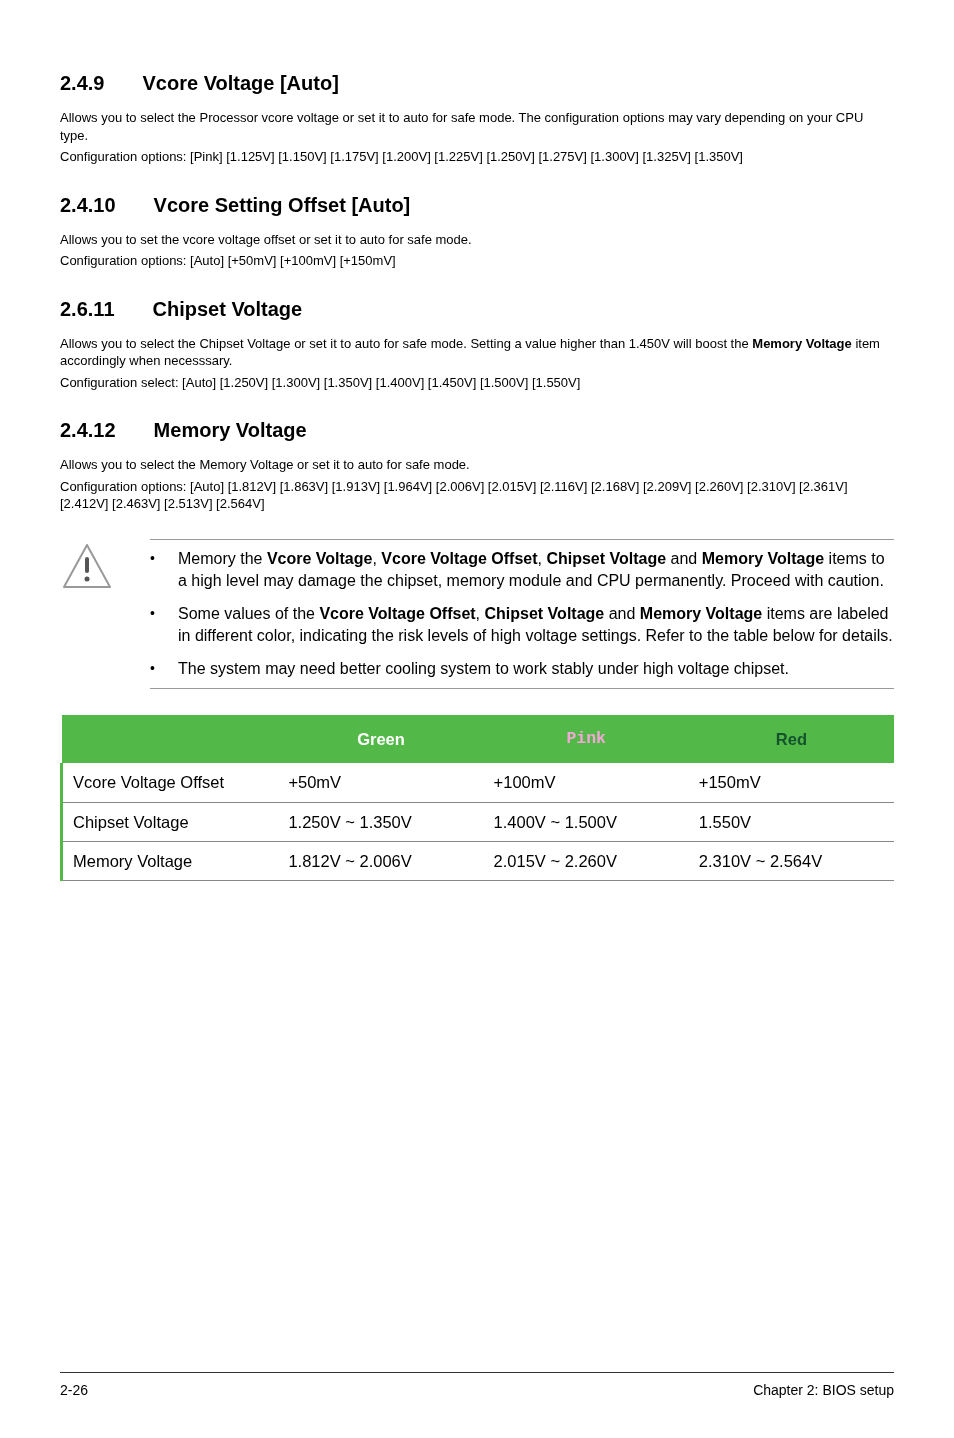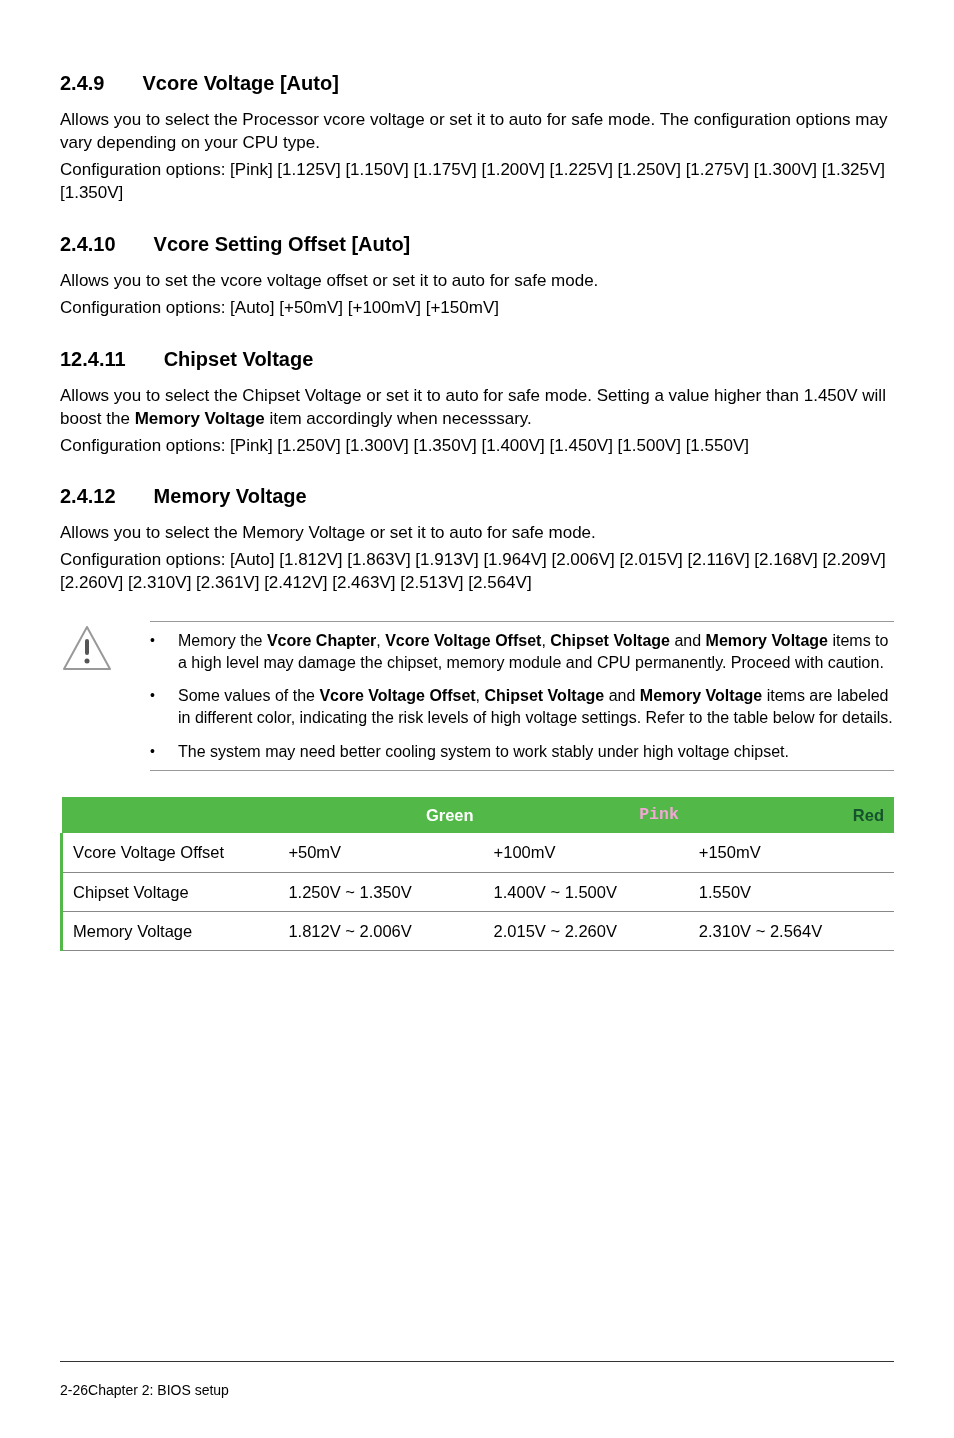--- a/index.html
+++ b/index.html
@@ -23,21 +23,21 @@
       margin-top: 26px;
     }
     .section-heading:first-of-type {
       margin-top: 0;
     }
     .section-number {
       display: inline-block;
       margin-right: 38px;
     }
     .body-text {
-      font-size: 17px;
+      font-size: 13px;
       line-height: 1.35;
       margin-bottom: 4px;
     }
     .callout {
       margin-top: 26px;
       margin-bottom: 26px;
       display: flex;
       align-items: flex-start;
     }
     .callout-icon {
@@ -74,22 +74,22 @@
     table {
       width: 100%;
       border-collapse: collapse;
       font-size: 16.5px;
       margin-top: 6px;
     }
     thead th {
       background: #52b848;
       color: #fff;
       font-weight: bold;
-      text-align: right;
-      padding: 7px 10px;
+      text-align: center;
+      padding: 13px 10px;
     }
     thead th:first-child {
       background: #52b848;
     }
     thead th.pink-header {
       color: #f4a6d7;
       font-family: Liberation Mono, monospace;
     }
     thead th.red-header {
       color: #14532d;
@@ -101,23 +101,24 @@
     tbody tr td:first-child {
       border-left: 3px solid #52b848;
     }
     .footer {
       position: fixed;
       bottom: 38px;
       left: 60px;
       right: 60px;
       width: 834px;
       border-top: 1px solid #333;
-      padding-top: 19px;
+      padding-top: 8px;
       font-size: 14px;
       display: flex;
+      justify-content: space-between;
     }
     .warning-svg {
       width: 50px;
       height: 46px;
     }
     .col-blank { width: 26%; }
     .col-data { width: 24.6%; }
   </style>
 </head>
 <body>
@@ -128,46 +129,46 @@
 <p class="body-text">Allows you to select the Processor vcore voltage or set it to auto for safe mode. The configuration options may vary depending on your CPU type.</p>
 <p class="body-text">Configuration options: [Pink] [1.125V] [1.150V] [1.175V] [1.200V] [1.225V] [1.250V] [1.275V] [1.300V] [1.325V] [1.350V]</p>
 
 <h2 class="section-heading">
   <span class="section-number">2.4.10</span><span>Vcore Setting Offset [Auto]</span>
 </h2>
 <p class="body-text">Allows you to set the vcore voltage offset or set it to auto for safe mode.</p>
 <p class="body-text">Configuration options: [Auto] [+50mV] [+100mV] [+150mV]</p>
 
 <h2 class="section-heading">
-  <span class="section-number">12.4.11</span><span>Chipset Voltage</span>
+  <span class="section-number">2.6.11</span><span>Chipset Voltage</span>
 </h2>
 <p class="body-text">
   <span>Allows you to select the Chipset Voltage or set it to auto for safe mode. Setting a value higher than 1.450V will boost the </span><span class="bold">Memory Voltage</span><span> item accordingly when necesssary.</span>
 </p>
-<p class="body-text">Configuration options: [Pink] [1.250V] [1.300V] [1.350V] [1.400V] [1.450V] [1.500V] [1.550V]</p>
+<p class="body-text">Configuration select: [Auto] [1.250V] [1.300V] [1.350V] [1.400V] [1.450V] [1.500V] [1.550V]</p>
 
 <h2 class="section-heading">
   <span class="section-number">2.4.12</span><span>Memory Voltage</span>
 </h2>
 <p class="body-text">Allows you to select the Memory Voltage or set it to auto for safe mode.</p>
 <p class="body-text">Configuration options: [Auto] [1.812V] [1.863V] [1.913V] [1.964V] [2.006V] [2.015V] [2.116V] [2.168V] [2.209V] [2.260V] [2.310V] [2.361V] [2.412V] [2.463V] [2.513V] [2.564V]</p>
 
 <div class="callout">
   <div class="callout-icon">
     <svg class="warning-svg" viewBox="0 0 50 46">
       <polygon points="25,2 48,44 2,44" fill="none" stroke="#999" stroke-width="2" stroke-linejoin="round"></polygon>
       <rect x="23" y="14" width="4" height="16" rx="2" fill="#555"></rect>
       <circle cx="25" cy="36" r="2.5" fill="#555"></circle>
     </svg>
   </div>
   <div class="callout-content">
     <div class="callout-item">
       <div class="bullet">•</div>
       <div class="callout-text">
-        <span>Memory the </span><span class="bold">Vcore Chapter</span><span>, </span><span class="bold">Vcore Voltage Offset</span><span>, </span><span class="bold">Chipset Voltage</span><span> and </span><span class="bold">Memory Voltage</span><span> items to a high level may damage the chipset, memory module and CPU permanently. Proceed with caution.</span>
+        <span>Memory the </span><span class="bold">Vcore Voltage</span><span>, </span><span class="bold">Vcore Voltage Offset</span><span>, </span><span class="bold">Chipset Voltage</span><span> and </span><span class="bold">Memory Voltage</span><span> items to a high level may damage the chipset, memory module and CPU permanently. Proceed with caution.</span>
       </div>
     </div>
     <div class="callout-item">
       <div class="bullet">•</div>
       <div class="callout-text">
         <span>Some values of the </span><span class="bold">Vcore Voltage Offset</span><span>, </span><span class="bold">Chipset Voltage</span><span> and </span><span class="bold">Memory Voltage</span><span> items are labeled in different color, indicating the risk levels of high voltage settings. Refer to the table below for details.</span>
       </div>
     </div>
     <div class="callout-item">
       <div class="bullet">•</div>

